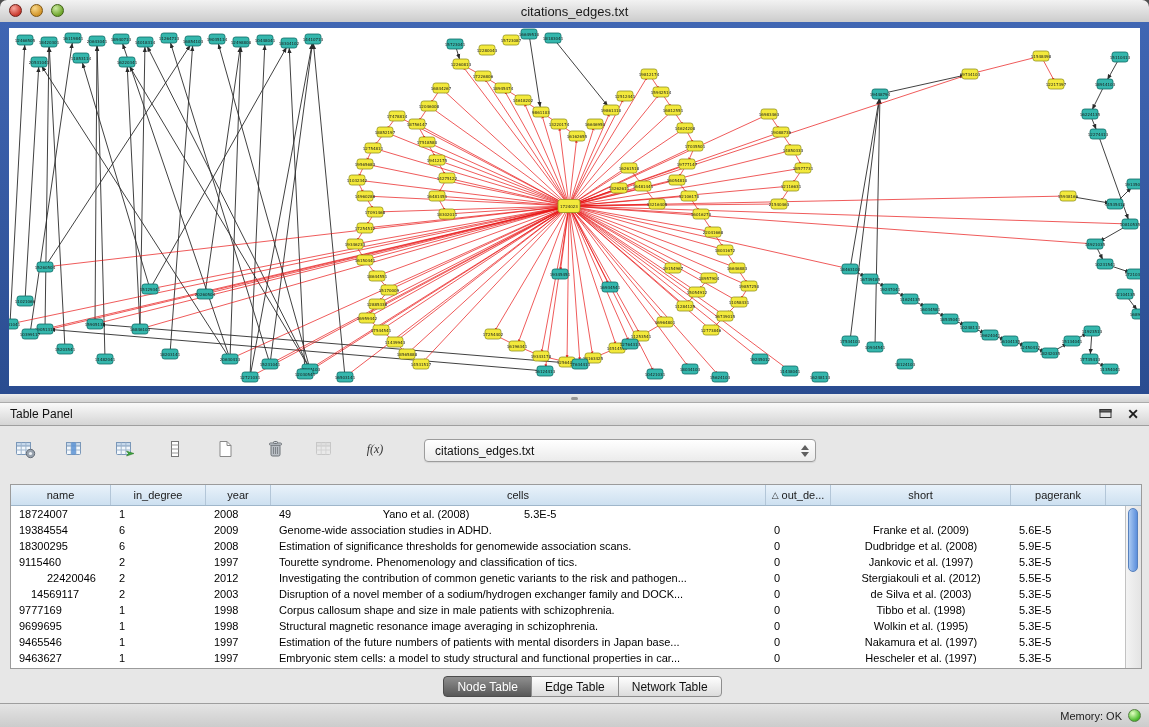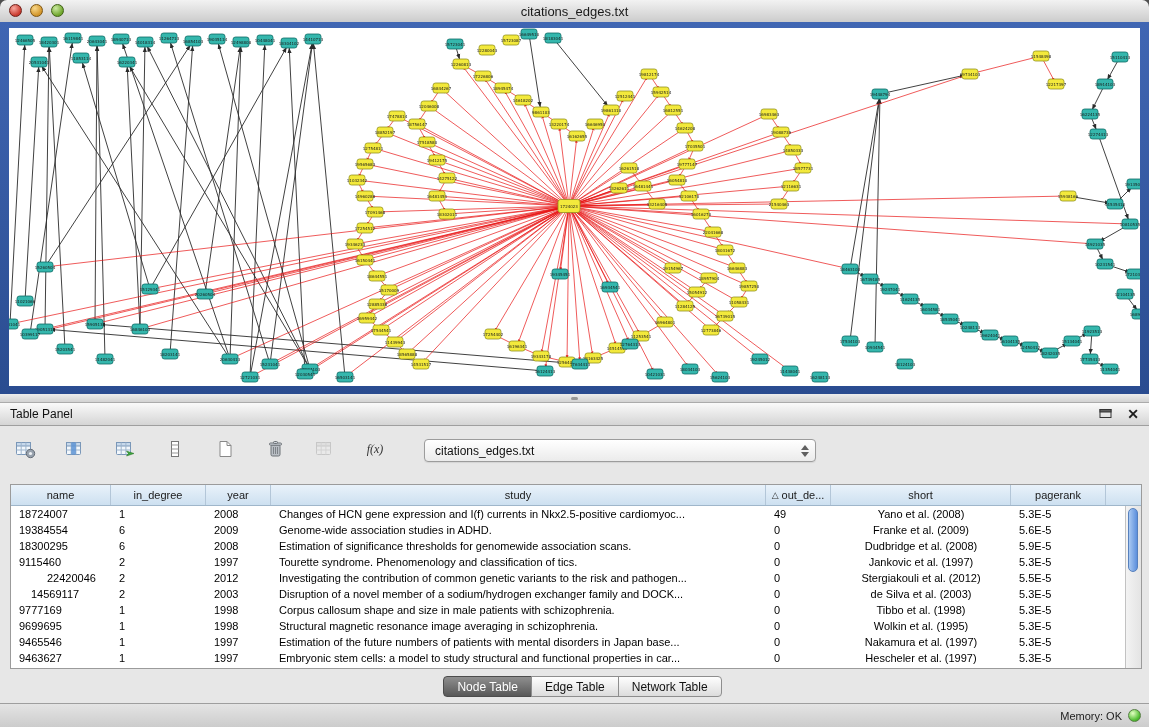--- a/index.html
+++ b/index.html
@@ -1078,41 +1078,40 @@
         <div class="th" style="width: 100px;">
           <span>name</span>
         </div>
         <div class="th" style="width: 95px;">
           <span>in_degree</span>
         </div>
         <div class="th" style="width: 65px;">
           <span>year</span>
         </div>
         <div class="th" style="width: 495px;">
-          <span>study</span>
+          <span>cells</span>
         </div>
         <div class="th" style="width: 65px;">
           <span class="sort">△</span>
           <span>out_de...</span>
         </div>
         <div class="th" style="width: 180px;">
           <span>short</span>
         </div>
         <div class="th" style="width: 95px;">
           <span>pagerank</span>
         </div>
         <div class="th th-fill"></div>
       </div>
     <div class="tscroll">
       <div class="rows" id="tbody">
           <div class="tr">
             <div class="td" style="width: 100px; padding-left: 8px;">18724007</div>
             <div class="td" style="width: 95px;">1</div>
             <div class="td" style="width: 65px;">2008</div>
-            <div class="td" style="width: 495px;">Changes of HCN gene expression and I(f) currents in Nkx2.5-positive cardiomyoc...</div>
             <div class="td" style="width: 65px;">49</div>
             <div class="td center" style="width: 180px;">Yano et al. (2008)</div>
             <div class="td" style="width: 95px;">5.3E-5</div>
           </div>
           <div class="tr">
             <div class="td" style="width: 100px;">19384554</div>
             <div class="td" style="width: 95px;">6</div>
             <div class="td" style="width: 65px;">2009</div>
             <div class="td" style="width: 495px;">Genome-wide association studies in ADHD.</div>
             <div class="td" style="width: 65px;">0</div>

